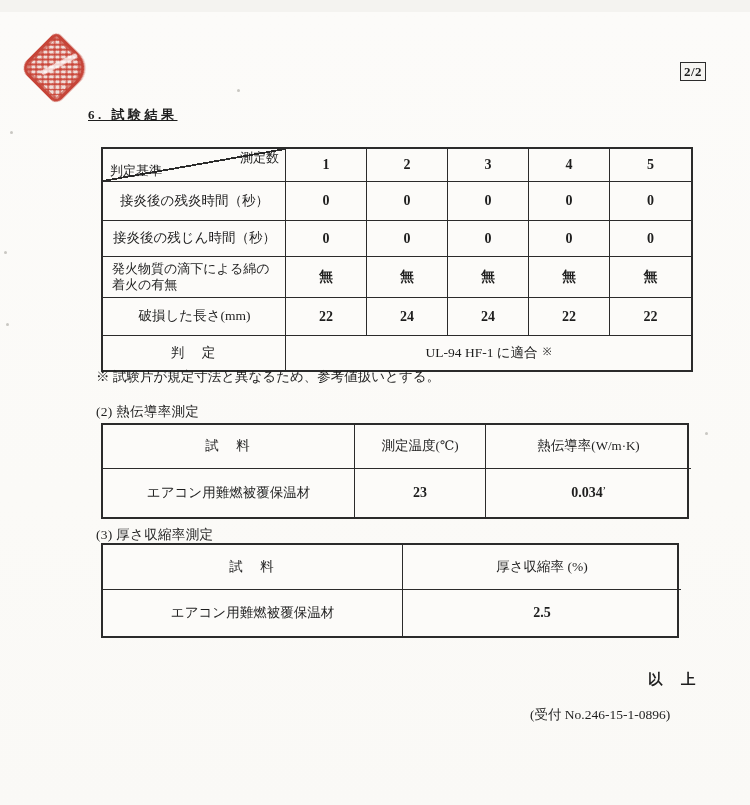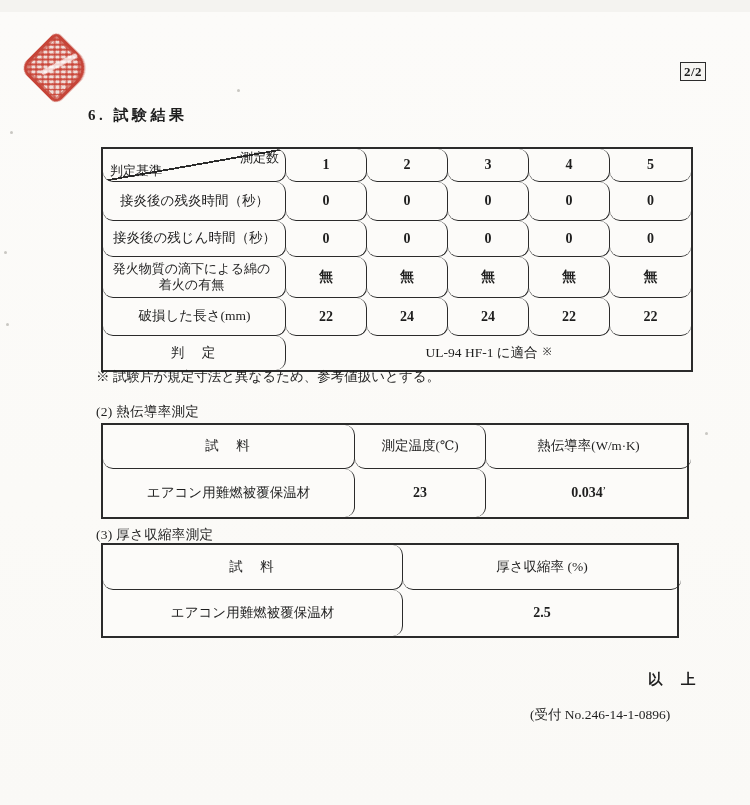--- a/index.html
+++ b/index.html
@@ -38,33 +38,33 @@
   .pagenum {
     position: absolute; left: 680px; top: 50px;
     border: 1.5px solid #2c2c2c;
     padding: 1px 3px 0 3px;
     font-size: 13px; font-weight: bold; letter-spacing: .5px;
     background: #f6f5f2;
   }
 
   .section-title {
     position: absolute; left: 88px; top: 94px;
-    font-size: 15px; font-weight: bold; letter-spacing: 3.5px;
+    font-size: 13px; font-weight: bold; letter-spacing: 3.5px; text-decoration: underline;
   }
   .sub-label { position: absolute; font-size: 13.5px; letter-spacing: .3px; }
   .sub1 { left: 96px; top: 112px; }
   .sub2 { left: 96px; top: 391px; }
   .sub3 { left: 96px; top: 514px; }
 
   
   .tbl { position: absolute; display: grid; border: 2px solid #2b2b2b; background: #fcfbf9; }
   .tbl .c {
     border-right: 1.5px solid #2b2b2b; border-bottom: 1.5px solid #2b2b2b;
     display: flex; align-items: center; justify-content: center;
-    font-size: 13.5px; line-height: 1.25; text-align: center; border-radius: 10px;
+    font-size: 13.5px; line-height: 1.25; text-align: left;
   }
   .tbl .nr { border-right: none; }
   .tbl .nb { border-bottom: none; }
 
   
   .t1 { left: 101px; top: 135px; width: 592px;
         grid-template-columns: 183px repeat(5, 1fr);
         grid-template-rows: 33px 39px 36px 41px 38px 34px; }
   .t1 .head { font-weight: bold; font-size: 14px; }
   .t1 .val  { font-weight: bold; font-size: 14px; }
@@ -200,21 +200,21 @@
   <div class="sub-label sub3">(3) 厚さ収縮率測定</div>
 
   <div class="tbl t3">
     <div class="c wide-sp">試　料</div>
     <div class="c nr">厚さ収縮率 (%)</div>
     <div class="c nb">エアコン用難燃被覆保温材</div>
     <div class="c nb nr val">2.5</div>
   </div>
 
   <div class="closing">以　上</div>
-  <div class="receipt">(受付 No.246-14-1-0896)</div>
+  <div class="receipt">(受付 No.246-15-1-0896)</div>
 
   <div>
     <span class="speck" style="left:10px; top:119px;"></span>
     <span class="speck" style="left:4px;  top:239px;"></span>
     <span class="speck" style="left:6px;  top:311px;"></span>
     <span class="speck" style="left:237px; top:77px;"></span>
     <span class="speck" style="left:705px; top:420px;"></span>
   </div>
 
 </div>

